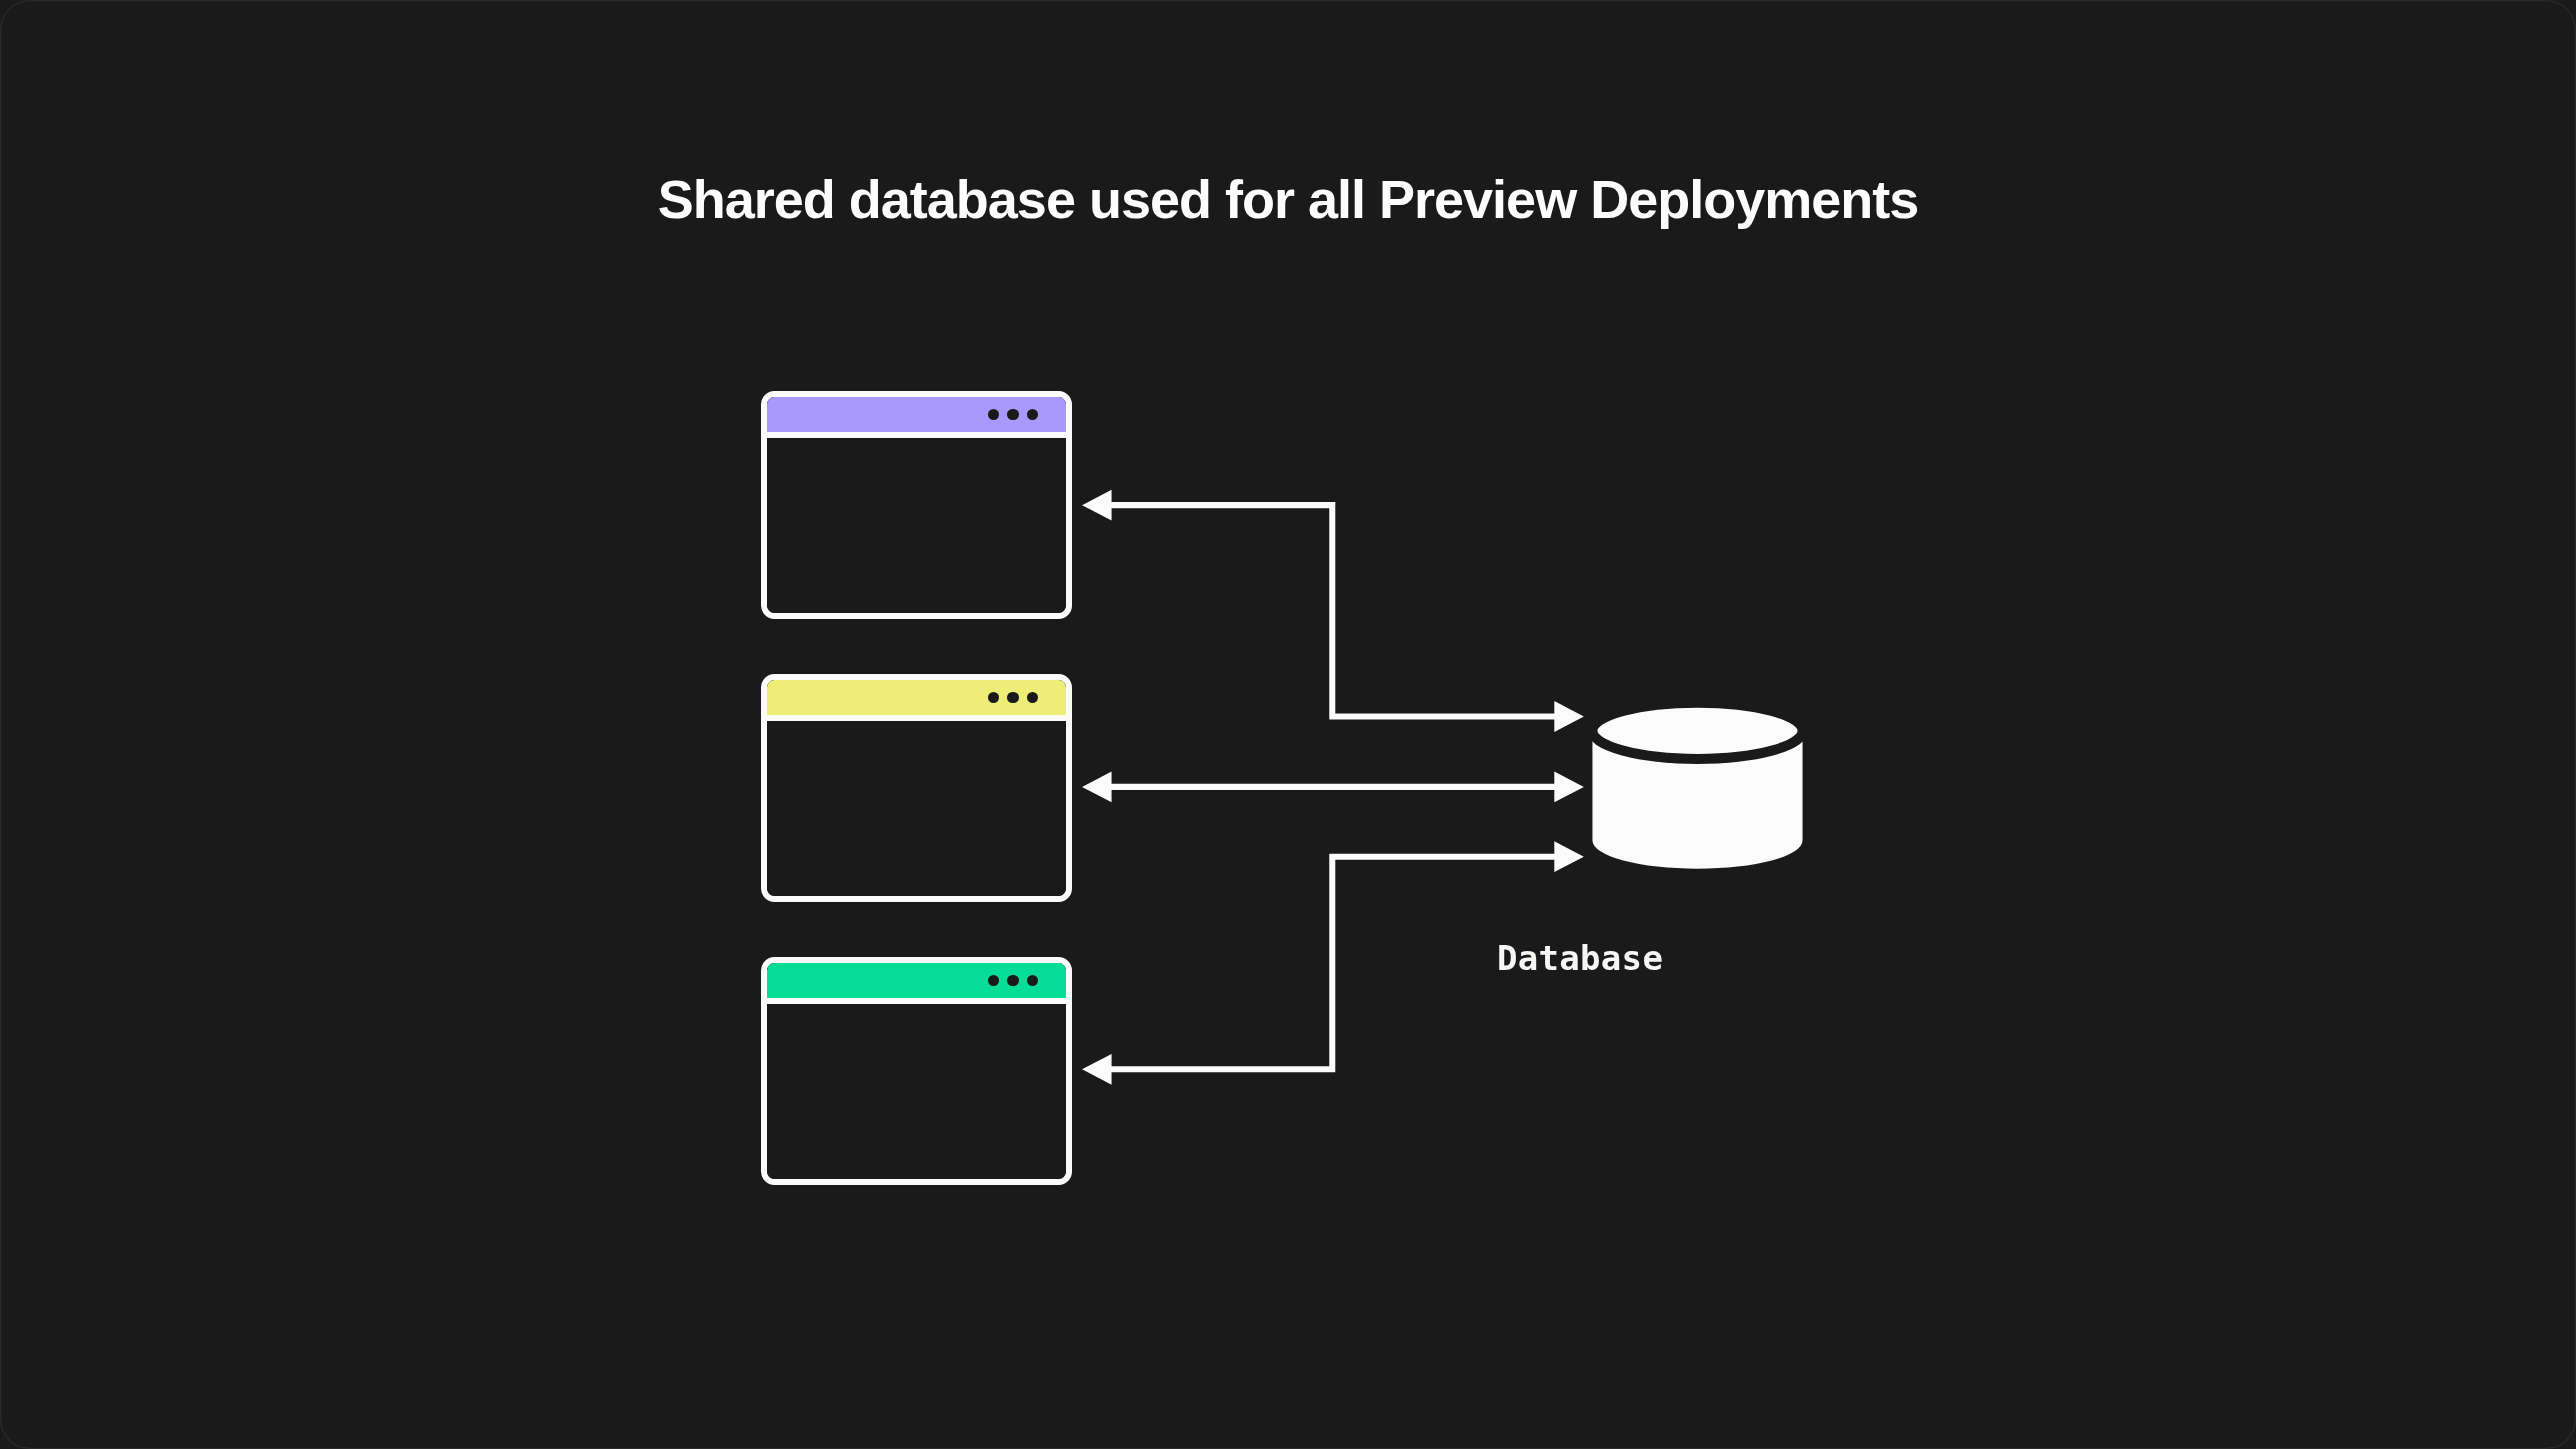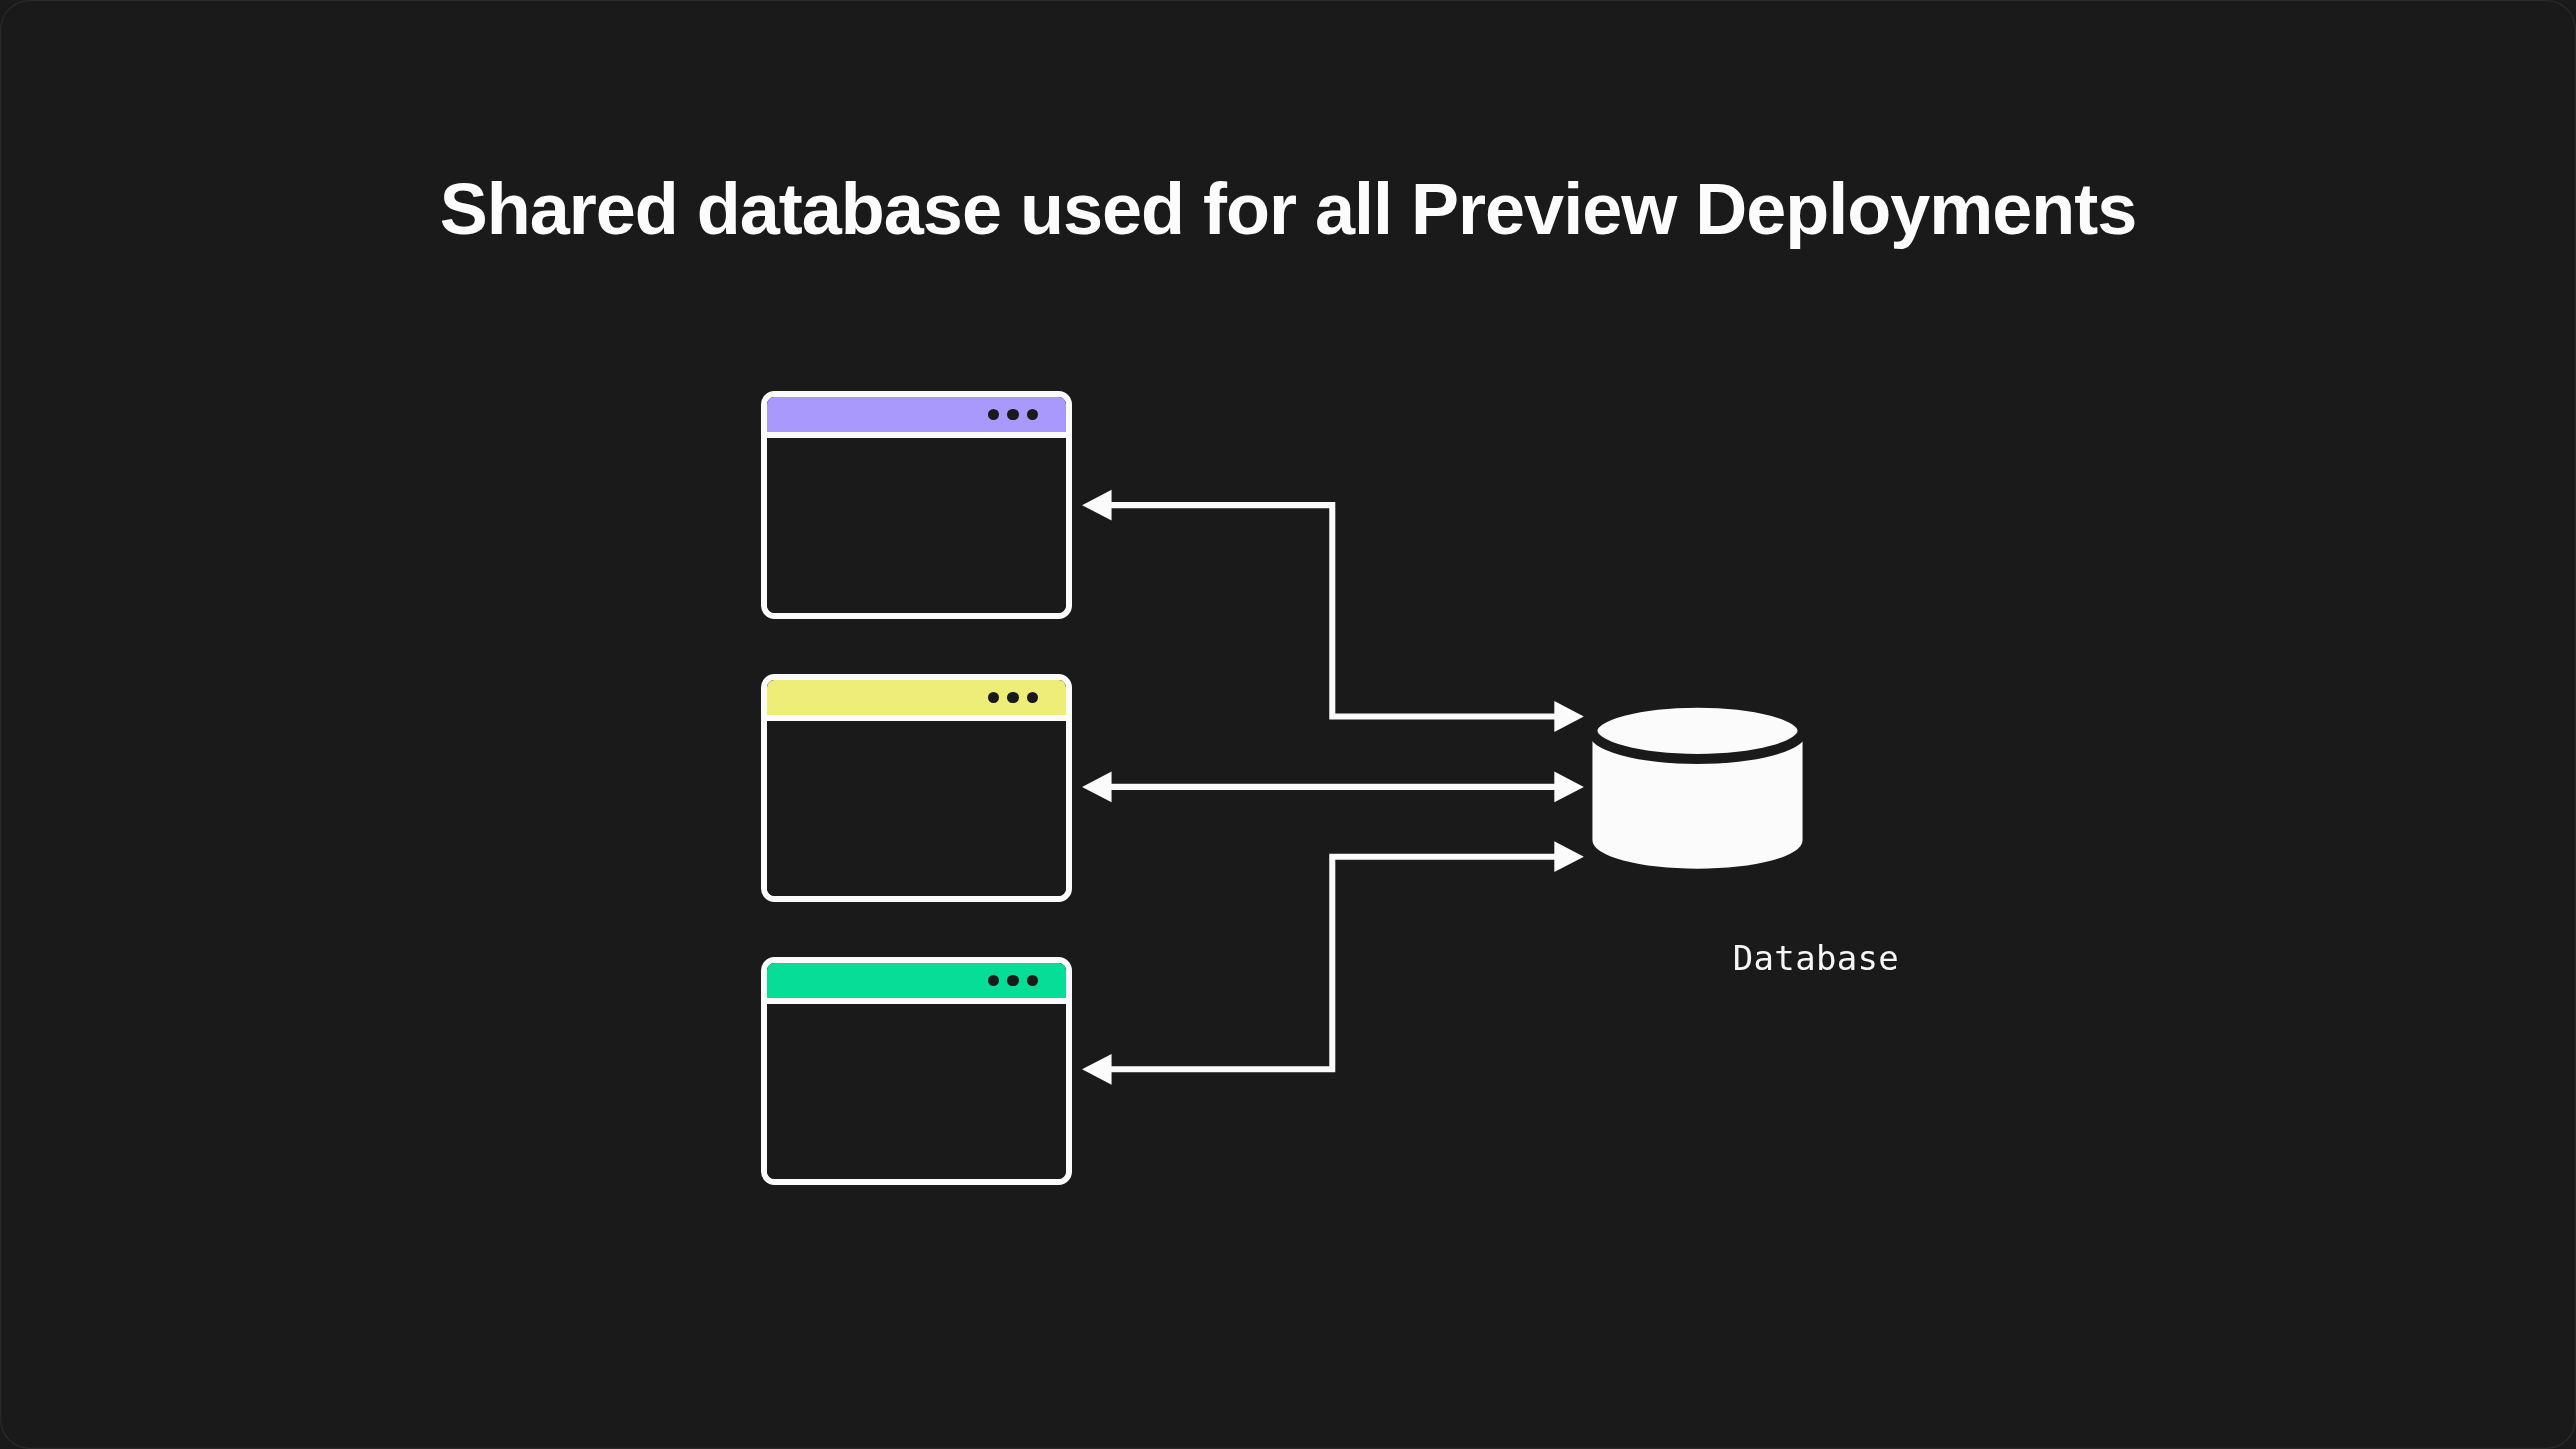--- a/index.html
+++ b/index.html
@@ -22,21 +22,21 @@
     box-shadow: inset 0 0 0 1.3px rgba(255,255,255,0.07);
     pointer-events: none;
   }
   .diagram-title {
     position: absolute;
     top: 168px;
     left: 0;
     width: 100%;
     text-align: center;
     color: #FCFCFC;
-    font-size: 72px;
+    font-size: 54px;
     font-weight: 700;
     letter-spacing: -1px;
     white-space: nowrap;
   }
   .window {
     position: absolute;
     left: 761px;
     width: 311px;
     height: 228px;
     box-sizing: border-box;
@@ -64,25 +64,25 @@
     border-radius: 50%;
     background: #1B1A1A;
   }
   .window-body {
     height: 100%;
     background: #1B1A1A;
   }
   .mono-label {
     position: absolute;
     width: 402px;
-    text-align: right;
+    text-align: left;
     color: #F7F6F4;
     font-family: "DejaVu Sans Mono", monospace;
     font-size: 34px;
-    font-weight: 400;
+    font-weight: 700;
     letter-spacing: 0.3px;
   }
   .previews-label { left: 715px; top: 1238px; }
   .database-label { left: 1497px; top: 938px; }
   .connector-layer, .db-icon {
     position: absolute;
   }
   .connector-layer { inset: 0; }
   .db-icon { left: 1587px; top: 692px; }
 </style>

